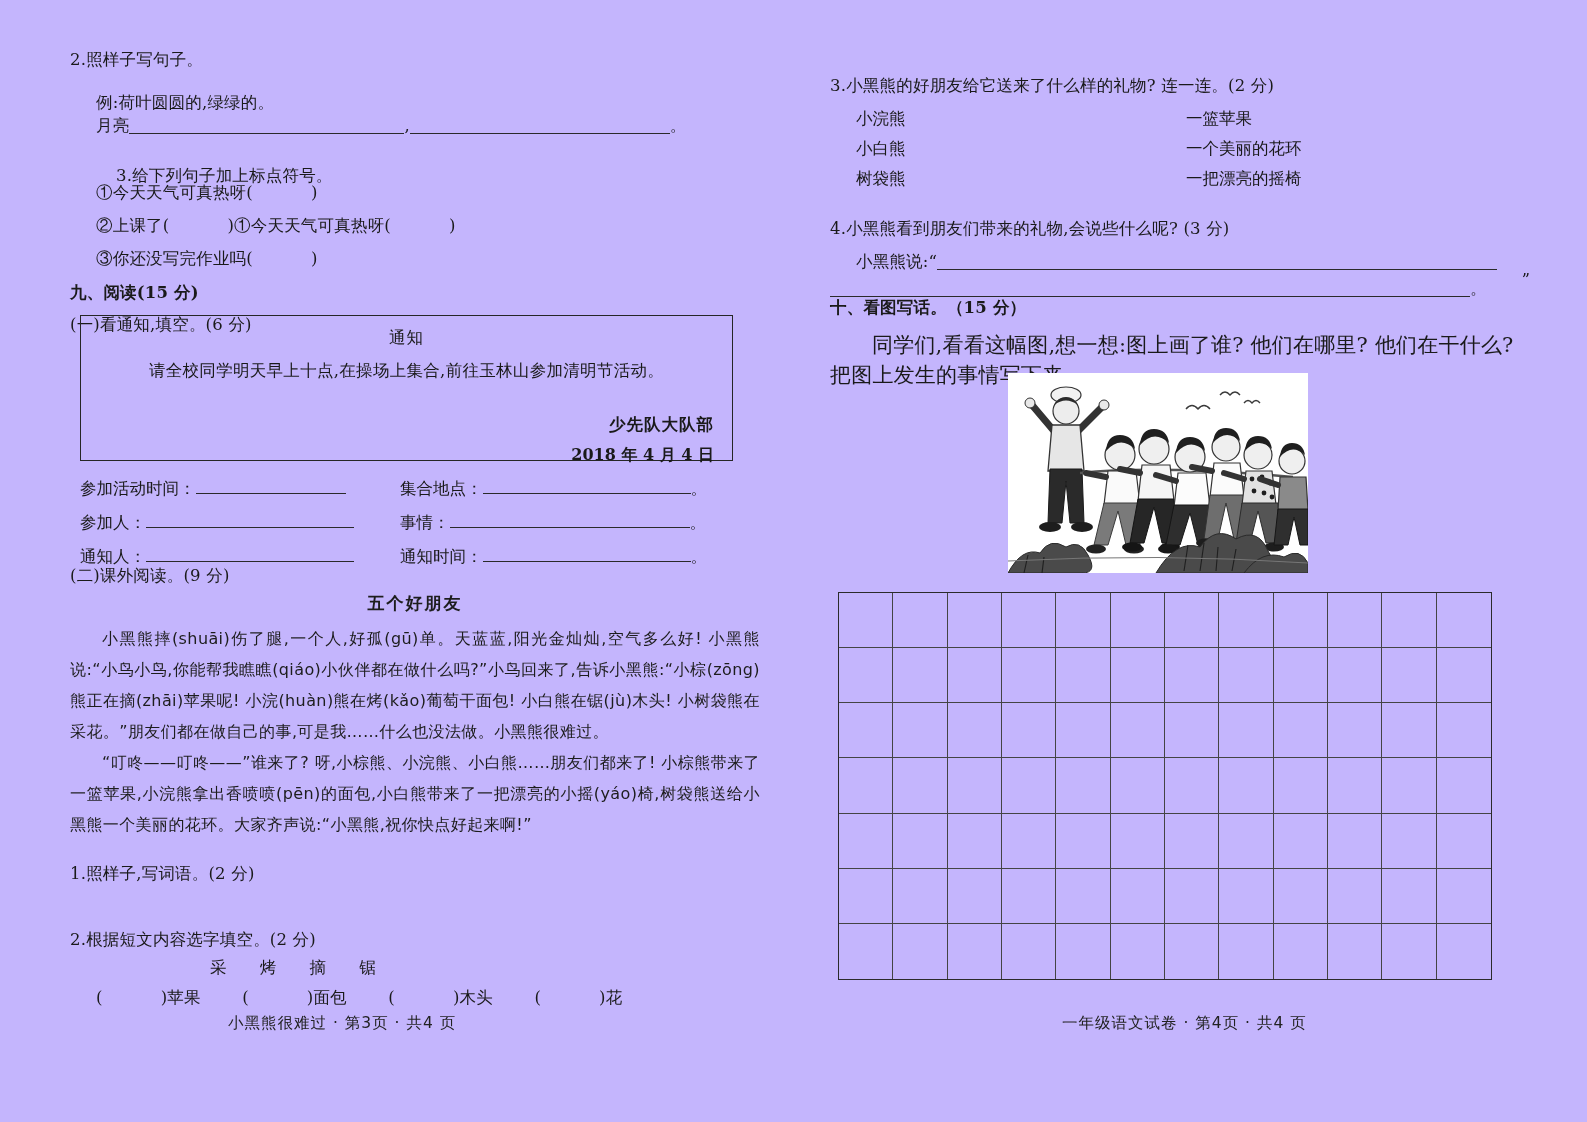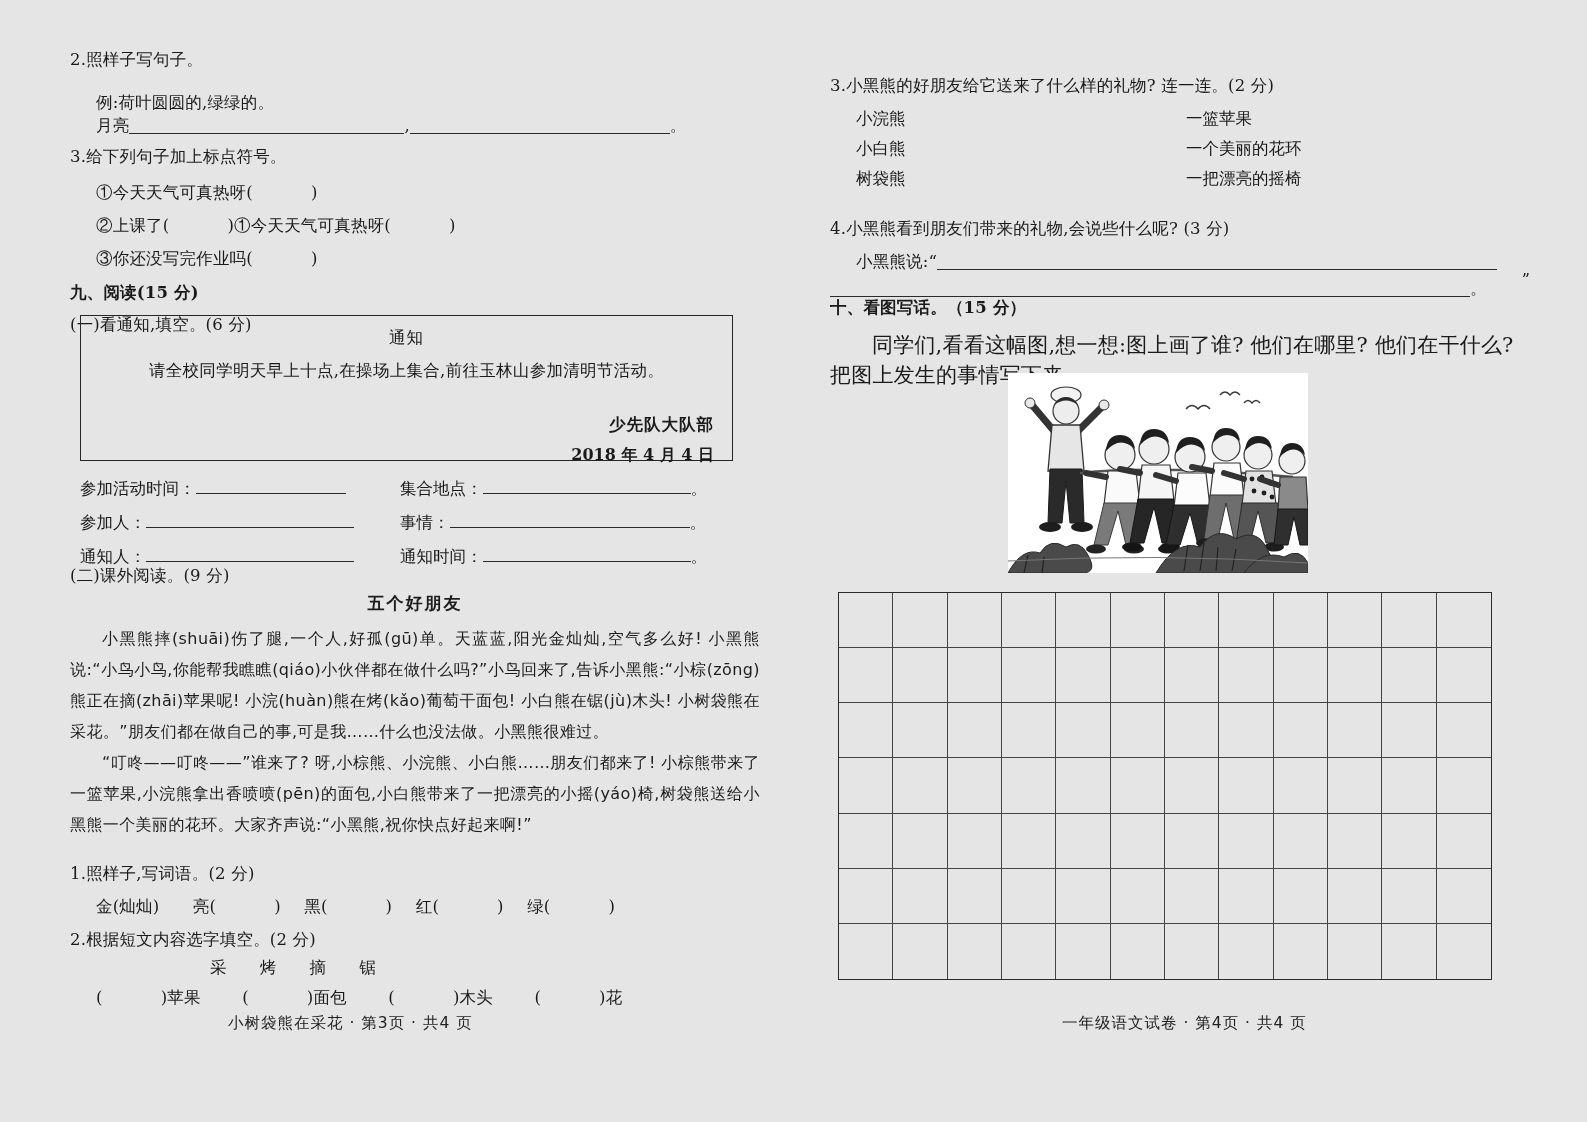--- a/index.html
+++ b/index.html
@@ -12,21 +12,21 @@
     height: 1122px;
     position: relative;
     font-family: "DejaVu Serif", "Liberation Serif", serif;
     color: #1a1a1a;
     overflow: hidden;
   }
 
   .page {
     position: absolute;
     inset: 0;
-    background: #e5e5e5;
+    background: #c4b5fd;
   }
 
   
   .col {
     position: absolute;
     top: 0;
     height: 1122px;
   }
   .col-left  { left: 70px;  width: 700px; }
   .col-right { left: 830px; width: 710px; }
@@ -195,21 +195,21 @@
   <div class="col col-left">
 
     <div class="row ln" style="top:52px;">2.照样子写句子。</div>
 
     <div class="row ln indent1" style="top:95px;">例:荷叶圆圆的,绿绿的。</div>
 
     <div class="row ln indent1" style="top:118px;">
       <span>月亮</span><span class="blank" style="width:275px;"></span><span>,</span><span class="blank" style="width:260px;"></span><span>。</span>
     </div>
 
-    <div class="row ln" style="top:149px;">3.给下列句子加上标点符号。</div>
+    <div class="row ln" style="top:168px;margin-left:46px;">3.给下列句子加上标点符号。</div>
 
     <div class="row ln indent1" style="top:185px;">
       <span>①今天天气可真热呀(</span><span class="paren"></span><span>)</span>
     </div>
 
     <div class="row ln indent1" style="top:218px;">
       <span>②上课了(</span><span class="paren"></span><span>)①今天天气可真热呀(</span><span class="paren"></span><span>)</span>
     </div>
 
     <div class="row ln indent1" style="top:251px;">
@@ -266,27 +266,20 @@
     <div class="row ln" style="top:568px;">(二)课外阅读。(9 分)</div>
 
     <div class="passage" style="top:588px;">
       <div class="passage-title">五个好朋友</div>
       <p>小黑熊摔(shuāi)伤了腿,一个人,好孤(gū)单。天蓝蓝,阳光金灿灿,空气多么好! 小黑熊说:“小鸟小鸟,你能帮我瞧瞧(qiáo)小伙伴都在做什么吗?”小鸟回来了,告诉小黑熊:“小棕(zōng)熊正在摘(zhāi)苹果呢! 小浣(huàn)熊在烤(kǎo)葡萄干面包! 小白熊在锯(jù)木头! 小树袋熊在采花。”朋友们都在做自己的事,可是我……什么也没法做。小黑熊很难过。</p>
       <p>“叮咚——叮咚——”谁来了? 呀,小棕熊、小浣熊、小白熊……朋友们都来了! 小棕熊带来了一篮苹果,小浣熊拿出香喷喷(pēn)的面包,小白熊带来了一把漂亮的小摇(yáo)椅,树袋熊送给小黑熊一个美丽的花环。大家齐声说:“小黑熊,祝你快点好起来啊!”</p>
     </div>
 
     <div class="row ln" style="top:866px;">1.照样子,写词语。(2 分)</div>
 
-    <div class="row ln indent1" style="top:899px;">
-      <span>金(灿灿)</span>
-      <span style="display:inline-block;width:28px;"></span><span>亮(</span><span class="paren"></span><span>)</span>
-      <span style="display:inline-block;width:18px;"></span><span>黑(</span><span class="paren"></span><span>)</span>
-      <span style="display:inline-block;width:18px;"></span><span>红(</span><span class="paren"></span><span>)</span>
-      <span style="display:inline-block;width:18px;"></span><span>绿(</span><span class="paren"></span><span>)</span>
-    </div>
 
     <div class="row ln" style="top:932px;">2.根据短文内容选字填空。(2 分)</div>
 
     <div class="row ln" style="top:960px;padding-left:140px;letter-spacing:14px;">采   烤   摘   锯</div>
 
     <div class="row ln indent1" style="top:990px;">
       <span>(</span><span class="paren"></span><span>)</span><span>苹果</span>
       <span style="display:inline-block;width:36px;"></span><span>(</span><span class="paren"></span><span>)</span><span>面包</span>
       <span style="display:inline-block;width:36px;"></span><span>(</span><span class="paren"></span><span>)</span><span>木头</span>
       <span style="display:inline-block;width:36px;"></span><span>(</span><span class="paren"></span><span>)</span><span>花</span>
@@ -532,16 +525,16 @@
         <div class="gcell lastrow"></div>
         <div class="gcell lastrow"></div>
         <div class="gcell lastrow"></div>
         <div class="gcell lastrow"></div>
         <div class="gcell lastrow"></div>
         <div class="gcell lastcol lastrow"></div>
       </div>
 
   </div>
 
-  <div class="footer footer-left">小树袋熊在采花 · 第3页 · 共4 页</div>
+  <div class="footer footer-left">小黑熊很难过 · 第3页 · 共4 页</div>
   <div class="footer footer-right" style="left:1062px;">一年级语文试卷 · 第4页 · 共4 页</div>
 
 </div>
 
 </body></html>

